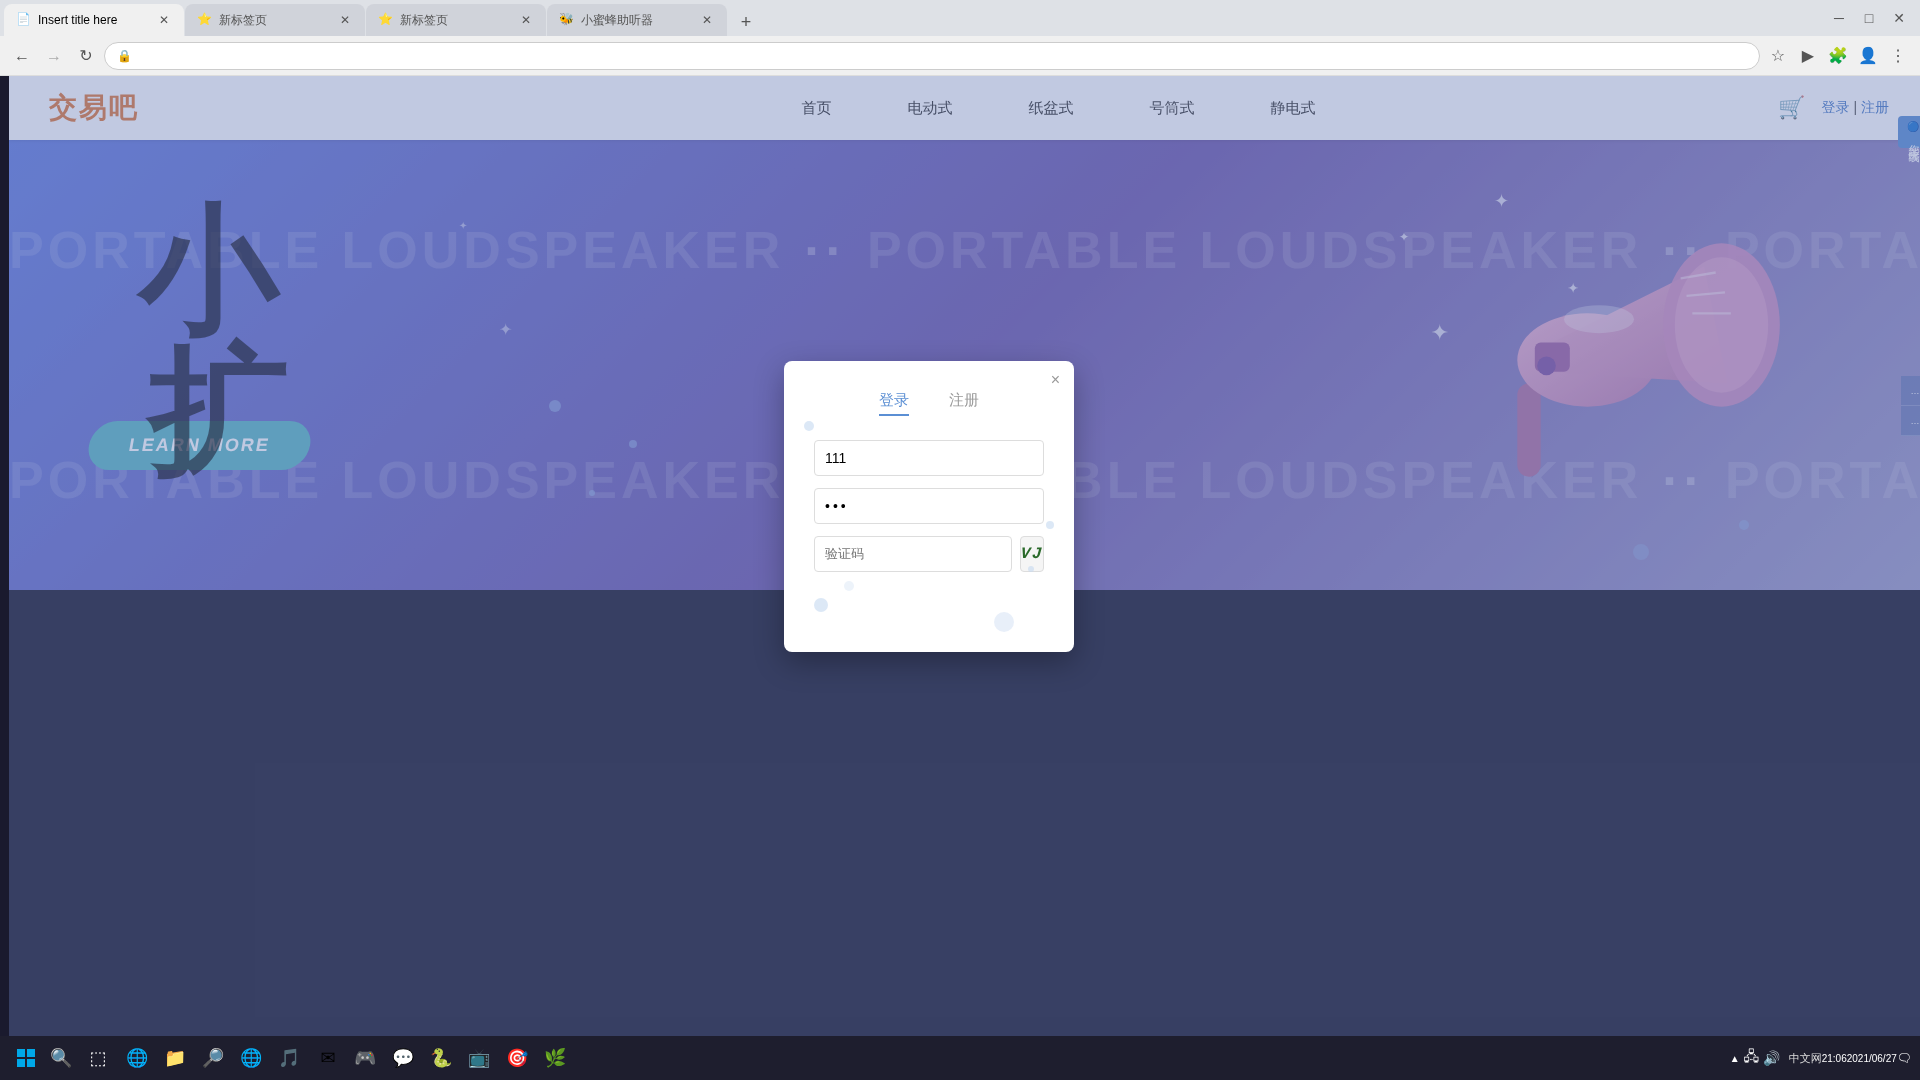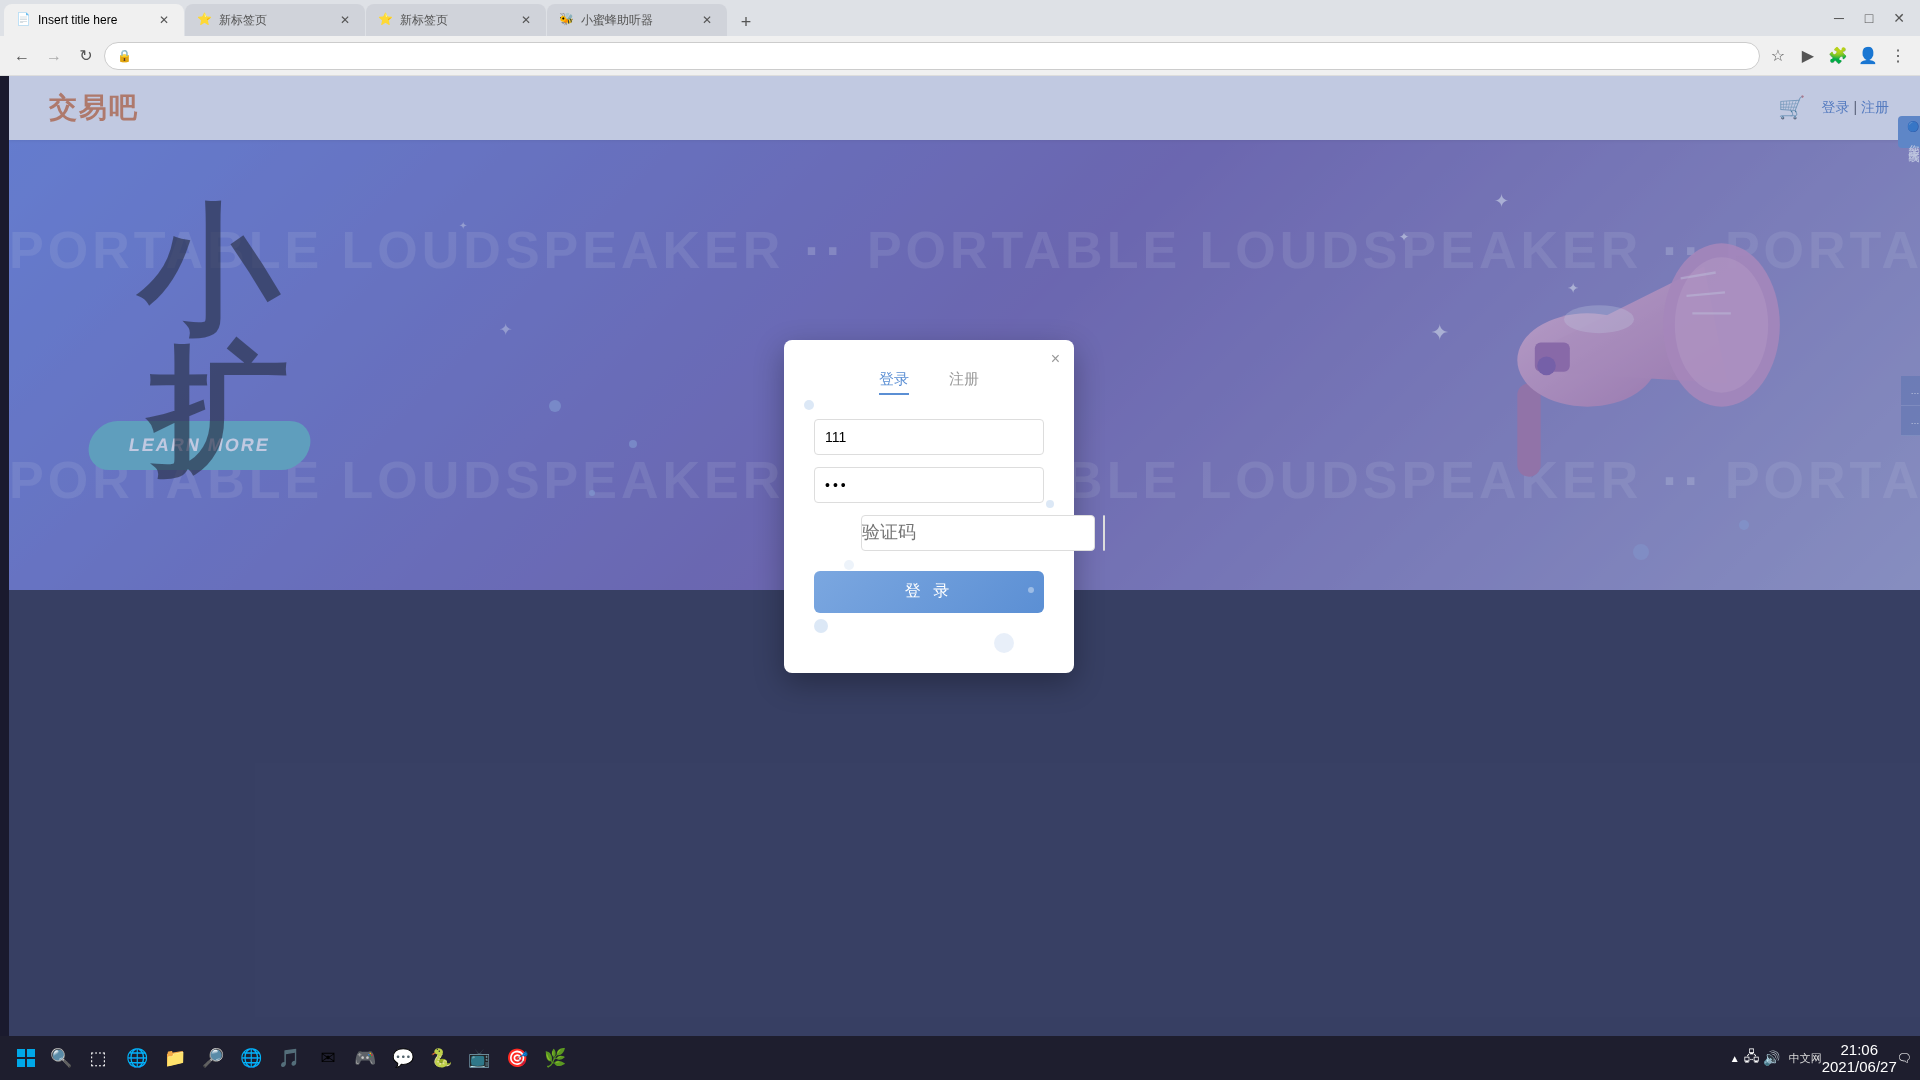--- a/index.html
+++ b/index.html
@@ -64,39 +64,39 @@
     .modal { background: white; border-radius: 8px; width: 290px; padding: 30px 30px 60px; position: relative; box-shadow: 0 10px 30px rgba(0,0,0,0.3); }
     .modal-close { position: absolute; top: 10px; right: 14px; cursor: pointer; font-size: 16px; color: #999; background: none; border: none; }
     
     .modal-tabs { display: flex; justify-content: center; gap: 40px; margin-bottom: 24px; }
     .modal-tab { font-size: 15px; color: #999; cursor: pointer; padding-bottom: 4px; border-bottom: 2px solid transparent; }
     .modal-tab.active { color: #5b8fd4; border-bottom: 2px solid #5b8fd4; }
     
     .form-field { width: 100%; height: 36px; border: 1px solid #ddd; border-radius: 4px; padding: 0 10px; font-size: 14px; margin-bottom: 12px; outline: none; box-sizing: border-box; }
     
     .captcha-row { display: flex; gap: 8px; margin-bottom: 20px; }
-    .captcha-input { flex: 1; height: 36px; border: 1px solid #ddd; border-radius: 4px; padding: 0 0; font-size: 18px; color: #bbb; outline: none; margin-left: 47px; }
+    .captcha-input { flex: 1; height: 36px; border: 1px solid #ddd; border-radius: 4px; padding: 0 10px; font-size: 13px; color: #bbb; outline: none; }
     .captcha-image { width: 70px; height: 36px; background: #f5f5f5; border: 1px solid #ddd; border-radius: 4px; display: flex; align-items: center; justify-content: center; overflow: hidden; cursor: pointer; }
     .captcha-text { font-size: 16px; font-weight: bold; color: #333; font-family: 'Courier New', monospace; letter-spacing: 2px; transform: skew(-5deg); }
     
     .login-btn { width: 100%; height: 42px; background: linear-gradient(135deg, #7ba7e0, #5b8fd4); color: white; border: none; border-radius: 4px; font-size: 16px; letter-spacing: 4px; cursor: pointer; border-radius: 6px; }
 
     
     .modal-dot { position: absolute; border-radius: 50%; background: #c5d8f0; opacity: 0.6; }
 
     
     .star { position: absolute; color: rgba(255,255,255,0.7); font-size: 20px; }
 
     
     .taskbar { position: absolute; bottom: 0; left: 0; width: 100%; height: 44px; background: #1e1e2e; display: flex; align-items: center; padding: 0 8px; z-index: 2000; }
     .taskbar-start { width: 36px; height: 36px; display: flex; align-items: center; justify-content: center; cursor: pointer; }
     .taskbar-icons { display: flex; align-items: center; gap: 2px; margin-left: 4px; }
     .taskbar-icon { width: 36px; height: 36px; display: flex; align-items: center; justify-content: center; cursor: pointer; border-radius: 4px; font-size: 18px; }
     .taskbar-right { margin-left: auto; display: flex; align-items: center; gap: 8px; color: white; font-size: 12px; }
-    .taskbar-time { display: flex; flex-direction: column; align-items: center; font-size: 15px; color: white; }
+    .taskbar-time { display: flex; font-size: 10px; color: white; }
     .system-tray { display: flex; align-items: center; gap: 4px; }
 
     
     .float-ad { position: absolute; right: 0; top: 40px; background: #5b8fd4; color: white; font-size: 11px; padding: 4px 8px; border-radius: 4px 0 0 4px; cursor: pointer; z-index: 50; writing-mode: vertical-rl; letter-spacing: 2px; }
 
     
     .side-panel { position: absolute; right: 0; top: 300px; display: flex; flex-direction: column; z-index: 50; }
     .side-btn { background: rgba(100,120,180,0.7); color: white; width: 30px; height: 60px; display: flex; align-items: center; justify-content: center; font-size: 11px; cursor: pointer; writing-mode: vertical-rl; border-bottom: 1px solid rgba(255,255,255,0.2); }
 
     .banner-sep { color: rgba(255,255,255,0.3); margin: 0 20px; }
@@ -157,20 +157,27 @@
     </div>
   </div>
 </div>
 
 <div class="page">
 
   <div class="site-header">
     <div class="site-logo">
       <span>交易吧</span>
     </div>
+    <nav class="site-nav">
+      <span class="site-nav-item">首页</span>
+      <span class="site-nav-item">电动式</span>
+      <span class="site-nav-item">纸盆式</span>
+      <span class="site-nav-item">号筒式</span>
+      <span class="site-nav-item">静电式</span>
+    </nav>
     <div class="site-header-right">
       <span class="cart-icon">🛒</span>
       <span class="login-register">
         <a>登录</a>
         <span> | </span>
         <a>注册</a>
       </span>
     </div>
   </div>
 
@@ -283,21 +290,20 @@
 
       
       <div class="captcha-row">
         <input class="captcha-input" type="text" placeholder="验证码" style="">
         <div class="captcha-image">
           <span class="captcha-text" style="color:#2a6a2a;font-style:italic;">mVJk</span>
         </div>
       </div>
 
       
-      <button class="login-btn">登 录</button>
     </div>
   </div>
 
 </div>
 
 <div class="taskbar">
   <div class="taskbar-start">
     <svg width="20" height="20" viewBox="0 0 20 20">
       <rect x="1" y="1" width="8" height="8" fill="#00a8e8"></rect>
       <rect x="11" y="1" width="8" height="8" fill="#00a8e8"></rect>

